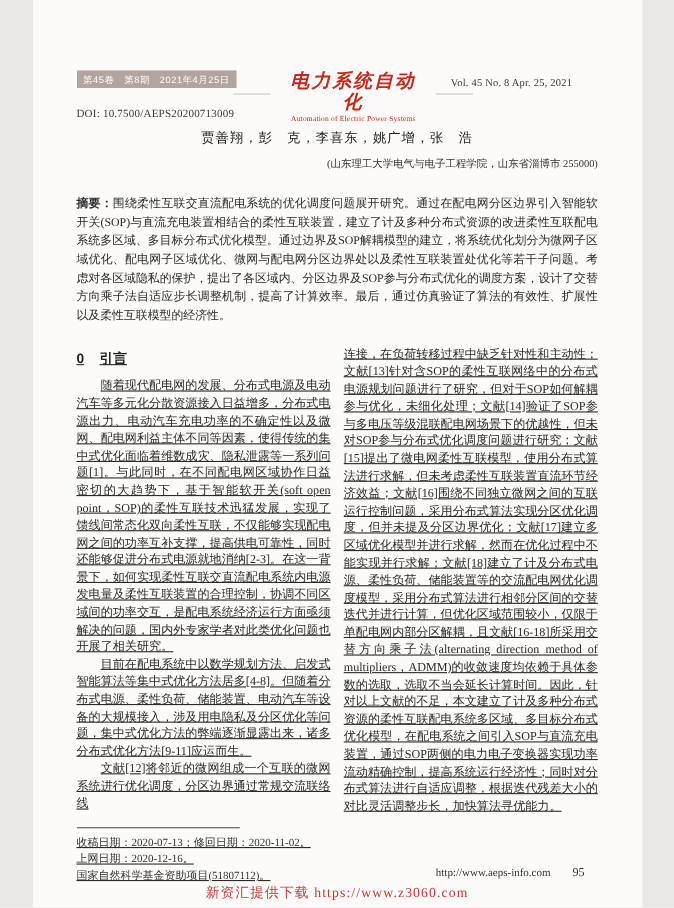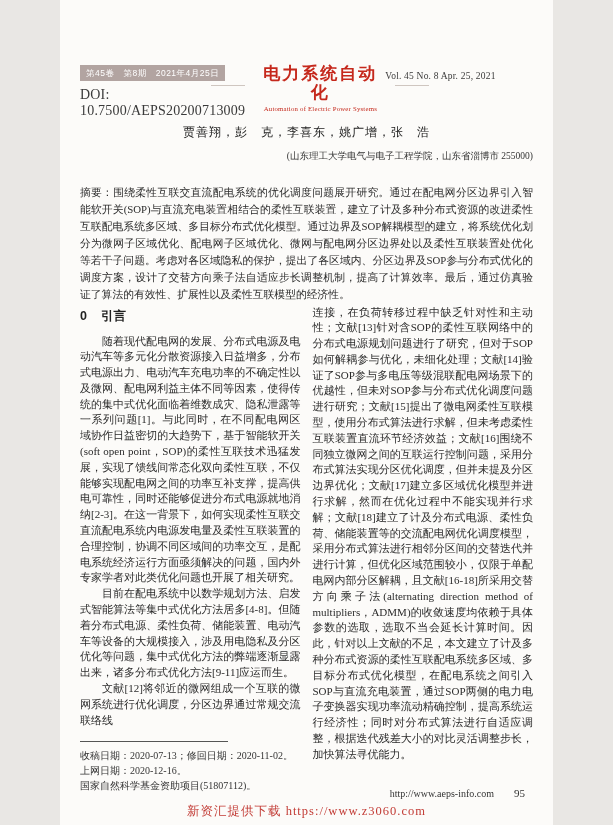--- a/index.html
+++ b/index.html
@@ -1,57 +1,57 @@
 <!DOCTYPE html>
 <html><head>
 <meta charset="utf-8">
 <style>
   html,body{margin:0;padding:0;background:#e9e7e4;}
   .page{
-    width:493px;height:825px;box-sizing:border-box;position:relative;overflow:hidden;
-    margin:0 auto;background:#fcfbf9;padding:62px 20px 0;
+    width:554px;height:825px;box-sizing:border-box;position:relative;overflow:hidden;
+    margin:0 auto;background:#fcfbf9;padding:62px 40px 0;
     font-family:"Liberation Serif","DejaVu Serif",serif;color:#2b2b2b;
   }
   
   .masthead{display:flex;justify-content:space-between;align-items:flex-start;}
   .mast-left{width:190px;}
   .issue-badge{display:inline-block;background:#b2a4a1;color:#fff;
     font-family:"Liberation Sans","DejaVu Sans",sans-serif;
     font-size:8.5px;line-height:1;padding:4px 6px 3px;letter-spacing:.5px;}
-  .doi{font-size:14px;margin-top:6px;letter-spacing:.2px;color:#3a3a3a;}
+  .doi{font-size:10px;margin-top:18px;letter-spacing:.2px;color:#3a3a3a;}
   .mast-center{text-align:center;position:relative;margin-top:3px;min-width:130px;}
-  .logo-cn{color:#c5281c;font-size:17px;font-weight:bold;letter-spacing:2px;line-height:1.1;}
+  .logo-cn{color:#c5281c;font-size:17px;font-weight:bold;font-style:italic;letter-spacing:2px;line-height:1.1;}
   .logo-en{color:#c5281c;font-size:6.8px;margin-top:3px;letter-spacing:.2px;}
   .mast-center::before,.mast-center::after{content:"";position:absolute;top:20px;width:34px;height:1px;background:#cfc6c0;}
   .mast-center::before{left:-44px;}
   .mast-center::after{right:-44px;}
-  .mast-right{font-size:9.5px;margin-top:9px;color:#3a3a3a;width:160px;text-align:left;letter-spacing:.2px;}
+  .mast-right{font-size:9.5px;margin-top:9px;color:#3a3a3a;width:160px;text-align:center;letter-spacing:.2px;}
   
   .title{text-align:center;font-family:"Liberation Sans","DejaVu Sans",sans-serif;
     font-weight:700;font-size:19px;margin:44px 0 0;letter-spacing:1.5px;color:#1f1f1f;}
   .authors{text-align:center;font-size:12px;margin-top:5px;letter-spacing:1px;color:#222;}
   .affiliation{text-align:right;font-size:9.5px;margin-top:9px;color:#333;}
   
   .abstract{margin-top:21px;font-size:10.8px;line-height:17px;text-align:justify;}
-  .kv-label{font-family:"Liberation Sans","DejaVu Sans",sans-serif;font-weight:400;font-style:normal;}
+  .kv-label{font-family:"Liberation Sans","DejaVu Sans",sans-serif;font-weight:700;font-style:normal;}
   .kai{}
   .keywords{margin-top:5px;font-size:10.8px;line-height:17px;text-align:justify;}
   
-  .columns{display:flex;gap:12px;margin-top:2px;}
+  .columns{display:flex;gap:12px;margin-top:19px;text-decoration:underline;}
   .col{width:259px;}
   .section-heading{font-family:"Liberation Sans","DejaVu Sans",sans-serif;
     font-weight:700;font-size:12.5px;margin:3px 0 9px;color:#1f1f1f;}
   .section-heading .sec-no{margin-right:14px;}
   .col p{margin:0;font-size:11px;line-height:15.8px;text-align:justify;color:#2b2b2b;}
   .col p.indent{text-indent:2em;}
   
   .footnote{margin-top:13px;font-size:10px;line-height:14.8px;color:#333;}
   .footnote-rule{width:148px;height:1px;background:#555;margin-bottom:7px;}
   
-  .page-footer{position:absolute;right:28px;bottom:26px;font-size:10px;color:#333;text-align:center;}
+  .page-footer{position:absolute;right:52px;bottom:26px;font-size:10px;color:#333;text-align:center;}
   .page-footer .pageno{margin-left:20px;font-size:11px;}
   .watermark{position:absolute;bottom:5px;left:0;right:0;text-align:center;
     color:#c23b35;font-size:12.5px;letter-spacing:1px;}
 </style>
 </head>
 <body>
 
 <div class="page">
 
   <header class="masthead">

